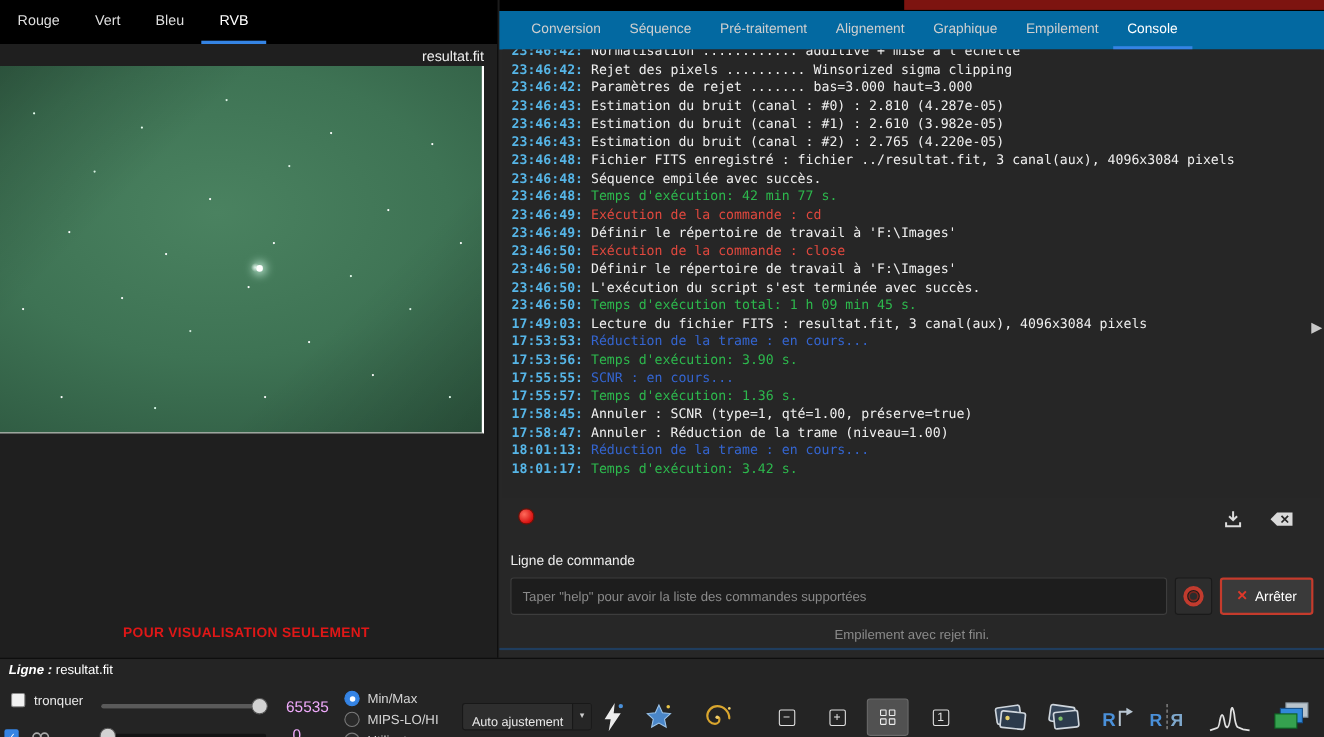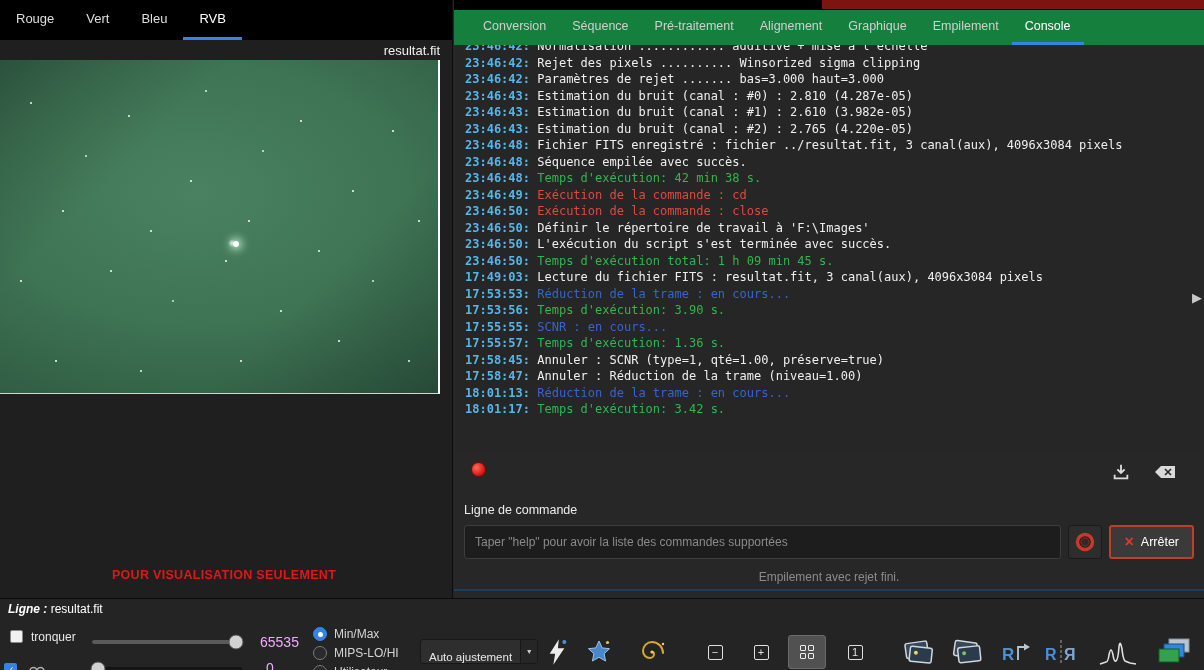--- a/index.html
+++ b/index.html
@@ -27,21 +27,21 @@
     352px 130px 0 0 #ffffff,372px 220px 0 0 #d9f2e4,392px 70px 0 0 #ffffff,408px 300px 0 0 #e8fff0,
     418px 160px 0 0 #ffffff,55px 300px 0 0 #ffffff,140px 310px 0 0 #ddffee,240px 300px 0 0 #fff,20px 220px 0 0 #fff}
   .bright-star{position:absolute;left:233px;top:181px;width:6px;height:6px;border-radius:50%;background:#fff;
     box-shadow:0 0 9px 3px rgba(215,255,235,.85)}
   .watermark{position:absolute;left:0;top:568px;width:448px;text-align:center;color:#e01717;font-weight:bold;font-size:12.5px;letter-spacing:.3px}
 
   
   .right-panel{position:absolute;left:454px;top:0;width:750px;height:598px;background:#272727}
   .top-strip{position:absolute;left:0;top:0;width:100%;height:10px;background:#000}
   .red-strip{position:absolute;left:368px;top:0;right:0;height:9px;background:#7d1410}
-  .rtabs{position:absolute;left:0;top:10px;width:100%;height:35px;display:flex;padding-left:16px;background:#15803d}
+  .rtabs{position:absolute;left:0;top:10px;width:100%;height:35px;display:flex;padding-left:16px;background:#0369a1}
   .rtab{display:flex;align-items:center;padding:0 13px;font-size:12.5px;color:#cfcfcf;border-bottom:3px solid transparent;cursor:pointer;white-space:nowrap}
   .rtab.active{color:#fff;border-bottom-color:#3584e4}
   .console-box{position:absolute;left:3px;top:45px;width:744px;height:407px;overflow:hidden;background:#262626}
   .console-log{position:relative;top:-7px;padding-left:8px}
   .cline{font-family:"DejaVu Sans Mono",monospace;font-size:12px;line-height:16.5px;white-space:pre}
   .cline .ts{color:#56b6e8;font-weight:bold}
   .cline .msg{color:#efefef}
   .cline.green .msg{color:#2db84d}
   .cline.red .msg{color:#e0483e}
   .cline.blue .msg{color:#3465d0}
@@ -67,21 +67,21 @@
   .img-title .lab{font-weight:bold;font-style:italic}
   .chk{position:absolute;left:10px;top:31px;width:13px;height:13px;background:#f2f2f2;border:1px solid #8a8a8a;border-radius:2px;cursor:pointer}
   .chk-label{position:absolute;left:31px;top:31px;font-size:12px;color:#e8e8e8}
   .slider{position:absolute;height:4px;background:#141414;border-radius:2px;cursor:pointer}
   .slider .fill{position:absolute;left:0;top:0;height:100%;background:#5a5a5a;border-radius:2px}
   .knob{position:absolute;top:50%;transform:translate(-50%,-50%);width:15px;height:15px;border-radius:50%;background:#d2d2d2;border:1px solid #555;cursor:pointer}
   .sl-hi{left:92px;top:41px;width:150px}
   .sl-lo{left:92px;top:68px;width:150px}
   .sl-val{position:absolute;color:#f0abfc;font-size:14px}
   .radios{position:absolute;left:313px;top:28px;display:flex;flex-direction:column;gap:4px}
-  .radio-row{display:flex;gap:7px;height:15px;cursor:pointer}
+  .radio-row{display:flex;align-items:center;gap:7px;height:15px;cursor:pointer}
   .radio{width:14px;height:14px;border-radius:50%;border:1px solid #7a7a7a;background:#2a2a2a;position:relative;flex:0 0 auto}
   .radio.sel{background:#3584e4;border-color:#3584e4}
   .radio.sel::after{content:"";position:absolute;left:4px;top:4px;width:5px;height:5px;border-radius:50%;background:#fff}
   .radio-label{font-size:12px;color:#d5d5d5;white-space:nowrap}
   .auto-adjust{position:absolute;left:420px;top:40px;height:25px;display:flex;align-items:flex-end;background:#2e2e2e;border:1px solid #181818;border-radius:3px;cursor:pointer}
   .aa-label{padding:0 8px;font-size:11.5px;color:#e8e8e8;white-space:nowrap}
   .aa-arrow{width:17px;height:100%;display:flex;align-items:center;justify-content:center;background:#262626;border-left:1px solid #181818;font-size:7px;color:#ccc}
   .tb{position:absolute;top:36px;width:38px;height:34px;display:flex;align-items:center;justify-content:center;cursor:pointer;border-radius:3px;background:transparent}
   .tb.active{background:#515151;border:1px solid #6a6a6a}
   .sqicon{width:15px;height:15px;border:1.5px solid #e0e0e0;border-radius:2px;display:flex;align-items:center;justify-content:center;font-size:11px;color:#e0e0e0;line-height:1}
@@ -127,22 +127,23 @@
     <div class="console-box">
       <div class="console-log">
           <div class="cline white"><span class="ts">23:46:42: </span><span class="msg">Normalisation ............ additive + mise à l'échelle</span></div>
           <div class="cline white"><span class="ts">23:46:42: </span><span class="msg">Rejet des pixels .......... Winsorized sigma clipping</span></div>
           <div class="cline white"><span class="ts">23:46:42: </span><span class="msg">Paramètres de rejet ....... bas=3.000 haut=3.000</span></div>
           <div class="cline white"><span class="ts">23:46:43: </span><span class="msg">Estimation du bruit (canal : #0) : 2.810 (4.287e-05)</span></div>
           <div class="cline white"><span class="ts">23:46:43: </span><span class="msg">Estimation du bruit (canal : #1) : 2.610 (3.982e-05)</span></div>
           <div class="cline white"><span class="ts">23:46:43: </span><span class="msg">Estimation du bruit (canal : #2) : 2.765 (4.220e-05)</span></div>
           <div class="cline white"><span class="ts">23:46:48: </span><span class="msg">Fichier FITS enregistré : fichier ../resultat.fit, 3 canal(aux), 4096x3084 pixels</span></div>
           <div class="cline white"><span class="ts">23:46:48: </span><span class="msg">Séquence empilée avec succès.</span></div>
-          <div class="cline green"><span class="ts">23:46:48: </span><span class="msg">Temps d'exécution: 42 min 38 s.</span></div>
+          <div class="cline green"><span class="ts">23:46:48: </span><span class="msg">Temps d'exécution: 42 min 77 s.</span></div>
           <div class="cline red"><span class="ts">23:46:49: </span><span class="msg">Exécution de la commande : cd</span></div>
+          <div class="cline white"><span class="ts">23:46:49: </span><span class="msg">Définir le répertoire de travail à 'F:\Images'</span></div>
           <div class="cline red"><span class="ts">23:46:50: </span><span class="msg">Exécution de la commande : close</span></div>
           <div class="cline white"><span class="ts">23:46:50: </span><span class="msg">Définir le répertoire de travail à 'F:\Images'</span></div>
           <div class="cline white"><span class="ts">23:46:50: </span><span class="msg">L'exécution du script s'est terminée avec succès.</span></div>
           <div class="cline green"><span class="ts">23:46:50: </span><span class="msg">Temps d'exécution total: 1 h 09 min 45 s.</span></div>
           <div class="cline white"><span class="ts">17:49:03: </span><span class="msg">Lecture du fichier FITS : resultat.fit, 3 canal(aux), 4096x3084 pixels</span></div>
           <div class="cline blue"><span class="ts">17:53:53: </span><span class="msg">Réduction de la trame : en cours...</span></div>
           <div class="cline green"><span class="ts">17:53:56: </span><span class="msg">Temps d'exécution: 3.90 s.</span></div>
           <div class="cline blue"><span class="ts">17:55:55: </span><span class="msg">SCNR : en cours...</span></div>
           <div class="cline green"><span class="ts">17:55:57: </span><span class="msg">Temps d'exécution: 1.36 s.</span></div>
           <div class="cline white"><span class="ts">17:58:45: </span><span class="msg">Annuler : SCNR (type=1, qté=1.00, préserve=true)</span></div>

